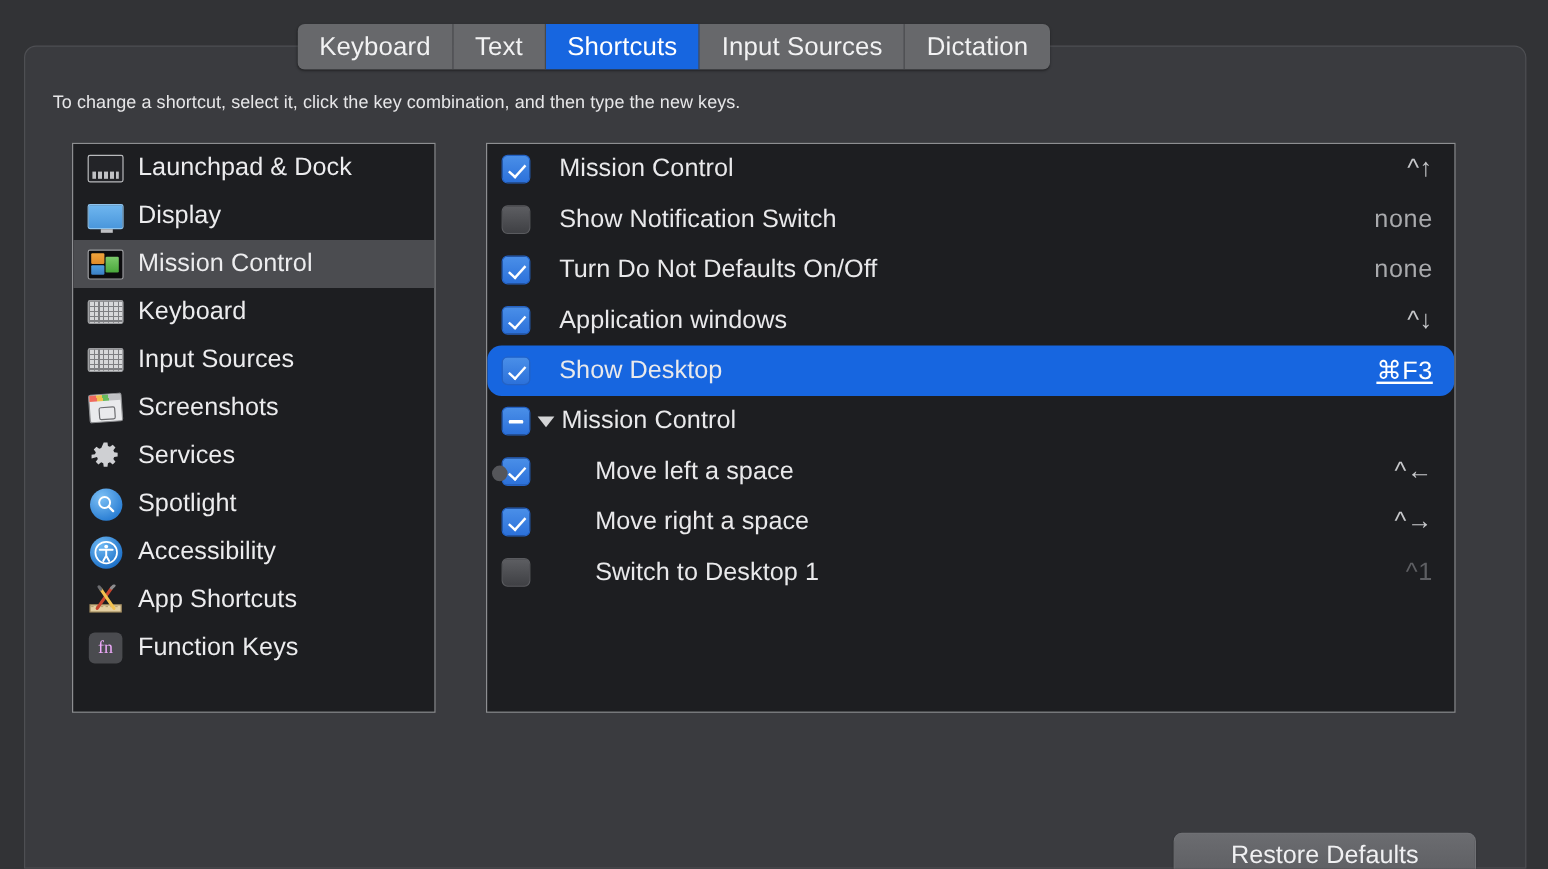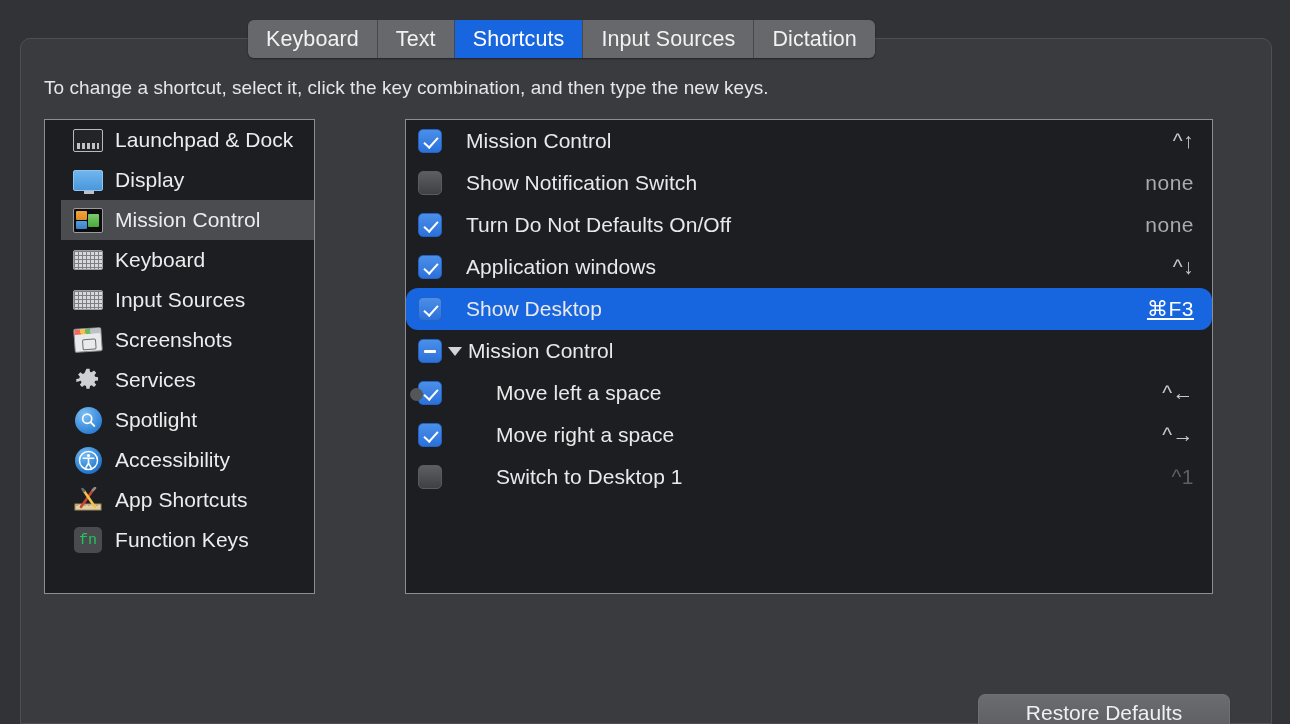--- a/index.html
+++ b/index.html
@@ -57,40 +57,39 @@
     border: 1px solid #4e4f53;
     border-top-left-radius: 10px;
     border-top-right-radius: 10px;
     box-sizing: border-box;
   }
 
   .instructions {
     position: absolute;
     left: 44px;
     top: 77px;
-    font-size: 19px;
+    font-size: 15px;
     color: #e6e6e8;
     white-space: nowrap;
     letter-spacing: .05px;
   }
 
   
   .list-box {
     position: absolute;
     background: #1d1e21;
     border: 1px solid #8d8e91;
     box-sizing: border-box;
     overflow: hidden;
   }
   .sidebar-box {
-    left: 44px;
+    left: 60px;
     top: 119px;
-    width: 271px;
+    width: 303px;
     height: 475px;
-    padding-left: 16px;
   }
   .shortcuts-box {
     left: 405px;
     top: 119px;
     width: 808px;
     height: 475px;
   }
 
   
   .splitter-handle {
@@ -228,26 +227,26 @@
     background: radial-gradient(circle at 35% 28%, #6fb9f3, #1f72c9 75%);
     position: relative;
   }
   
   .ic-appshort { width: 30px; height: 26px; }
   
   .ic-fn {
     width: 28px; height: 26px;
     background: #4a4b4f;
     border-radius: 5px;
-    color: #22c55e;
+    color: #f0abfc;
     font-size: 15px;
     display: flex;
     align-items: center;
     justify-content: center;
-    font-family: Liberation Mono, monospace;
+    font-family: Liberation Serif, serif;
   }
 
   
   .sc-row {
     height: 42px;
     display: flex;
     align-items: center;
     padding: 0 18px 0 12px;
     box-sizing: border-box;
   }

